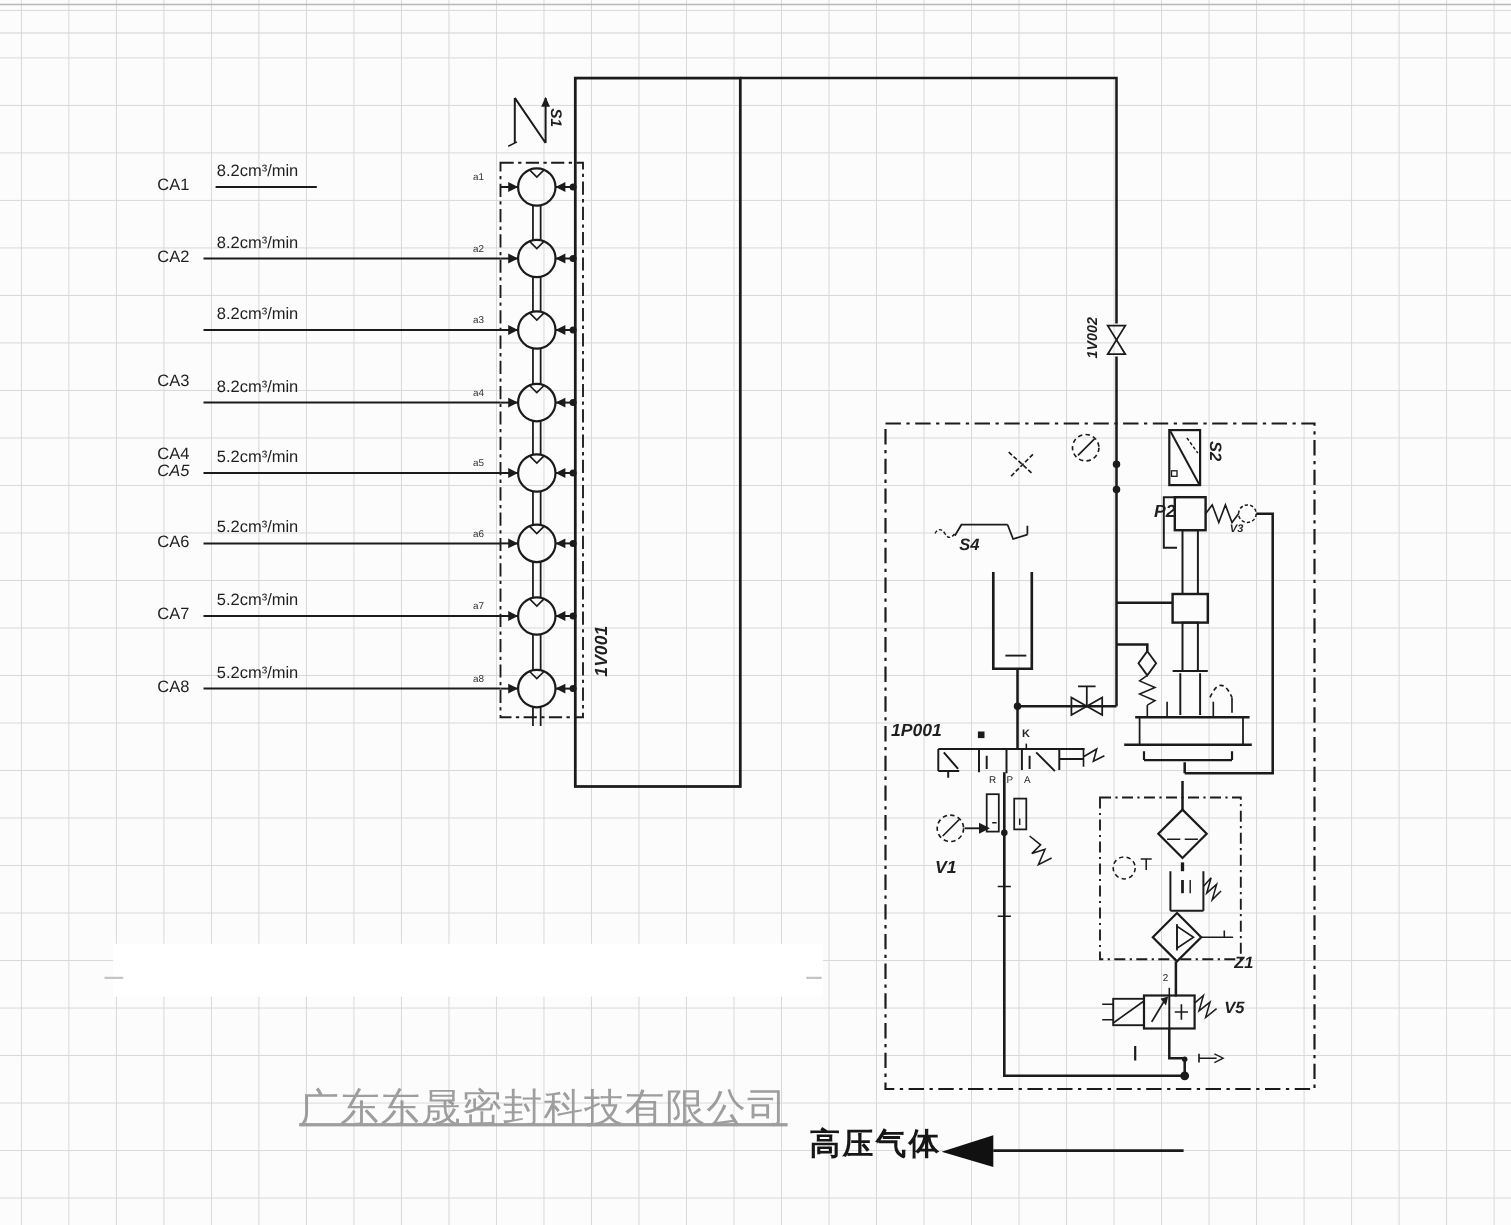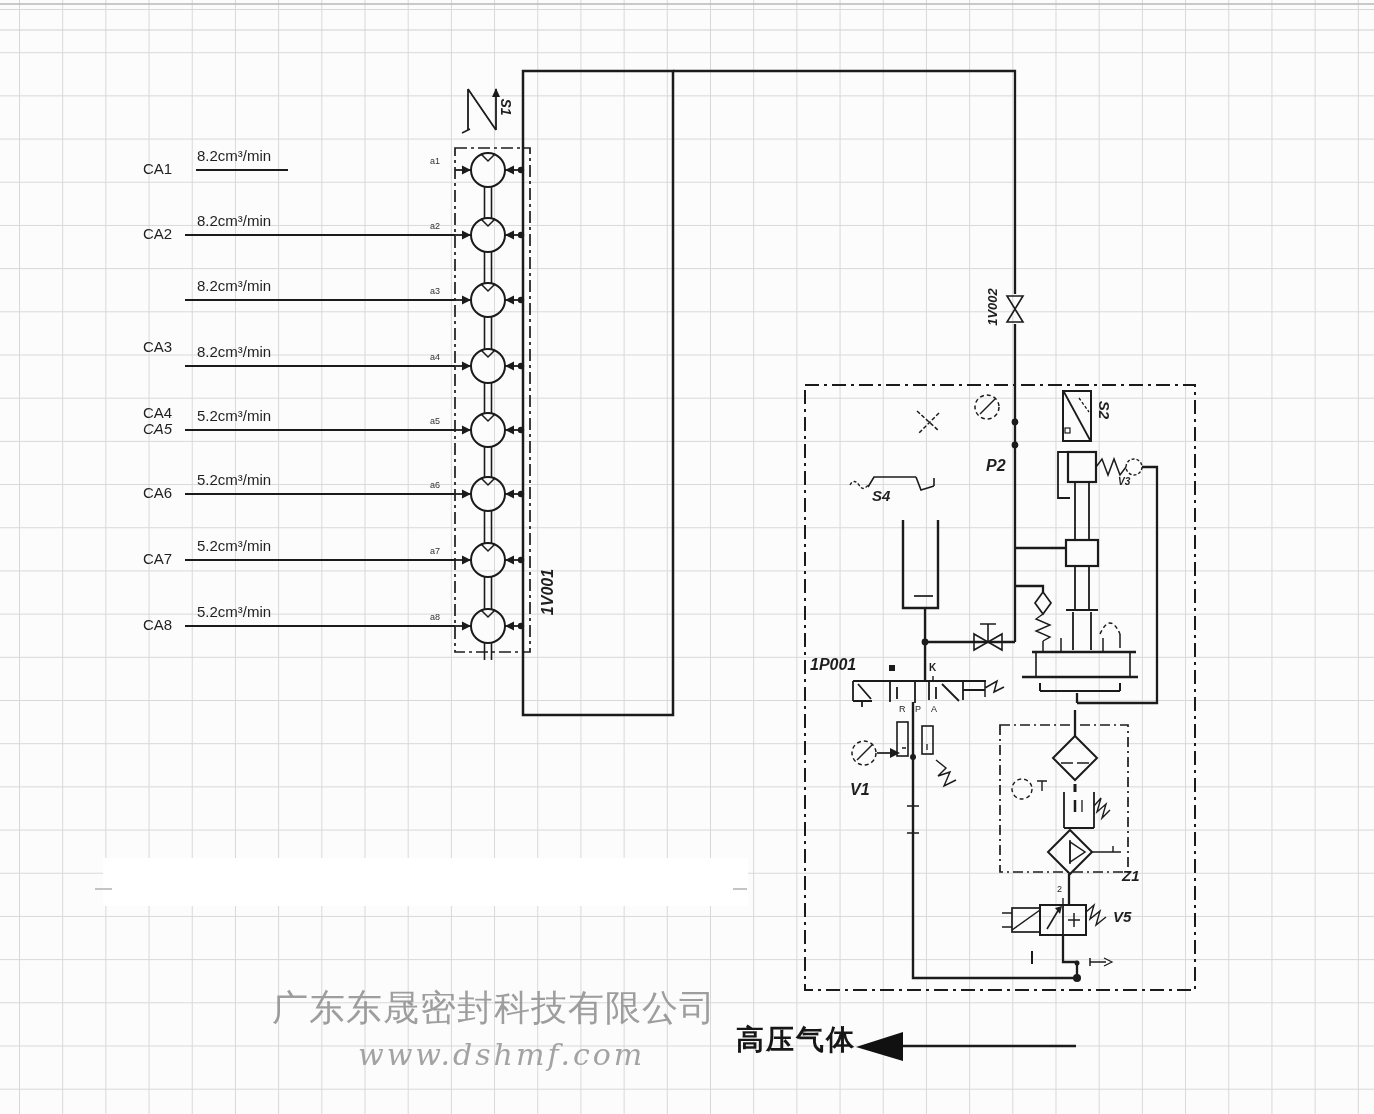--- a/index.html
+++ b/index.html
@@ -218,36 +218,35 @@
       <path d="M1032,951 V964" stroke-width="2"></path>
     </g>
 
     <polygon points="856,1047 903,1032 903,1061" fill="#111111"></polygon>
   </svg>
 
   <div class="label comp rot90" style="left:493px;top:99px;width:24px;height:16px;font-size:14px;">S1</div>
   <div class="label comp rotn90" style="left:523px;top:583px;width:52px;height:18px;font-size:16px;">1V001</div>
   <div class="label comp rotn90" style="left:970px;top:300px;width:46px;height:14px;font-size:13px;">1V002</div>
   <div class="label comp rot90" style="left:1091px;top:402px;width:26px;height:16px;font-size:15px;">S2</div>
-  <div class="label comp" style="left:986px;top:458px;font-size:16px;">P2</div>
+  <div class="label comp" style="left:1049px;top:458px;font-size:16px;">P2</div>
   <div class="label comp" style="left:1118px;top:477px;font-size:10px;">V3</div>
   <div class="label comp" style="left:872px;top:488px;font-size:15px;">S4</div>
   <div class="label comp" style="left:810px;top:657px;font-size:16px;">1P001</div>
   <div class="label kport" style="left:929px;top:663px;">K</div>
   <div class="label tiny" style="left:899px;top:705px;">R</div>
   <div class="label tiny" style="left:915px;top:705px;">P</div>
   <div class="label tiny" style="left:931px;top:705px;">A</div>
   <div class="label comp" style="left:850px;top:782px;font-size:16px;">V1</div>
   <div class="label comp" style="left:1122px;top:868px;font-size:15px;">Z1</div>
   <div class="label comp" style="left:1113px;top:893px;font-size:15px;margin-top:16px;">V5</div>
   <div class="label tiny" style="left:1057px;top:885px;">2</div>
   <div class="label flow-arrow-label" style="left:736px;top:1026px;">高压气体</div>
 
-  <div class="label wm-company" style="left:272px;top:990px;">广东东晟密封科技有限公司</div>
-  <div class="label wm-site" style="left:358px;top:1040px;">www.dshmf.com</div>
+  <div class="label wm-company" style="left:272px;top:990px;text-decoration:underline;">广东东晟密封科技有限公司</div>
 
   <div id="channel-rows">
   <div class="label ca-name" style="left: 143px; top: 161px;">CA1</div>
   <div class="label ca-flow" style="left: 197px; top: 148px;">8.2cm³/min</div>
   <div class="label ca-port" style="left: 430px; top: 157px;">a1</div>
 
   <div class="label ca-name" style="left: 143px; top: 226px;">CA2</div>
   <div class="label ca-flow" style="left: 197px; top: 213px;">8.2cm³/min</div>
   <div class="label ca-port" style="left: 430px; top: 222px;">a2</div>
 

